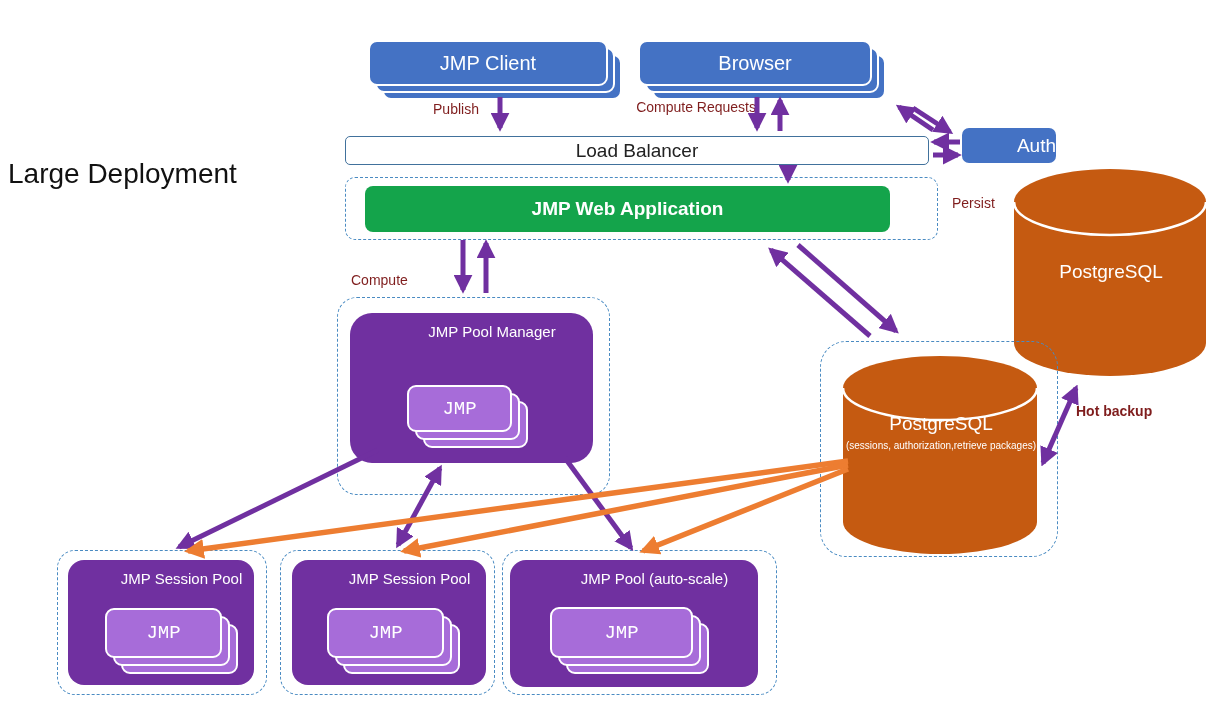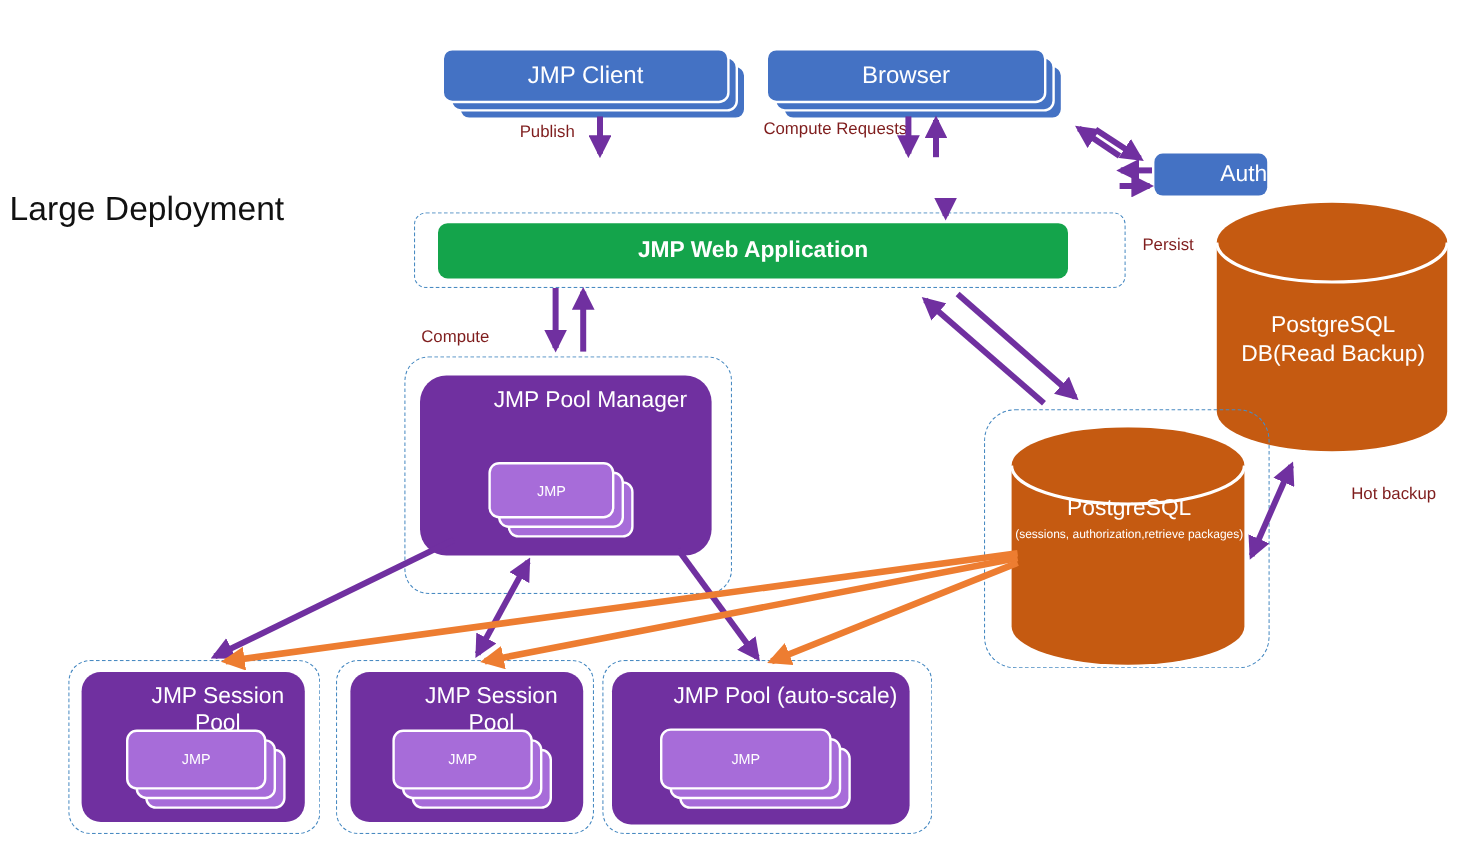--- a/index.html
+++ b/index.html
@@ -10,35 +10,35 @@
   
   .lbl{position:absolute; color:#7f1d1d; font-size:14px; white-space:nowrap;}
   .title{position:absolute; left:8px; top:158px; font-size:28px; color:#111; white-space:nowrap;}
 
   
   .stack{position:absolute;}
   .stack .layer{position:absolute; border-radius:9px; box-sizing:border-box; border:2.5px solid #fff;}
   .stack.blue .layer{background:#4472C4;}
   .stack.lilac .layer{background:#A76CD9;}
   .stack .front{display:flex; align-items:center; justify-content:center; color:#fff; font-size:20px;}
-  .stack.lilac .front{font-size:12px;}
+  .stack.lilac .front{font-size:19px;font-family:Liberation Mono, monospace;}
 
   
   .lb-box{position:absolute; left:345px; top:136px; width:584px; height:29px; background:#fff;
           border:1.5px solid #41719C; border-radius:5px; box-sizing:border-box;
           display:flex; align-items:center; justify-content:center; font-size:19px; color:#222;}
   .auth-box{position:absolute; left:962px; top:128px; width:94px; height:35px; background:#4472C4;
           border-radius:7px; display:flex; align-items:center; justify-content:flex-end; color:#fff; font-size:19px;}
   .green-box{position:absolute; left:365px; top:186px; width:525px; height:46px; background:#14A44B;
           border-radius:8px; display:flex; align-items:center; justify-content:center; color:#fff; font-size:19px;font-weight:bold;}
   .dashed{position:absolute; border:1.6px dashed #4A8BC2; box-sizing:border-box; background:transparent;}
 
   
   .pbox{position:absolute; background:#7030A0; color:#fff; box-sizing:border-box; text-align:center;}
-  .pbox .ptitle{margin-top:10px; font-size:19px;margin-left:41px;}
+  .pbox .ptitle{margin-top:10px; font-size:15px;margin-left:41px;}
 
   .dbtext{position:absolute; color:#fff; text-align:center;}
   .dbtext .big{font-size:19px; line-height:24px;}
   .dbtext .small{font-size:10px; line-height:19px;}
 
   svg.overlay{position:absolute; left:0; top:0; width:1221px; height:720px; pointer-events:none;}
 </style>
 </head>
 <body>
 
@@ -58,20 +58,23 @@
     <div class="layer" style="left:14px; top:14px; width:234px; height:46px;"></div>
     <div class="layer" style="left:7px; top:7px; width:234px; height:46px;"></div>
     <div class="layer front" style="left:0; top:0; width:234px; height:46px;">
       <span>Browser</span>
     </div>
   </div>
 
   <div class="lbl" style="left:420px; top:101px; width:72px; text-align:center;">Publish</div>
   <div class="lbl" style="left:606px; top:99px; width:150px; text-align:right;">Compute Requests</div>
 
+  <div class="lb-box">
+    <span>Load Balancer</span>
+  </div>
 
   <div class="auth-box">
     <span>Auth</span>
   </div>
 
   <div class="dashed" style="left:345px; top:177px; width:593px; height:63px; border-radius:10px;"></div>
   <div class="green-box">
     <span>JMP Web Application</span>
   </div>
   <div class="lbl" style="left:952px; top:195px;">Persist</div>
@@ -89,34 +92,33 @@
     </div>
   </div>
 
   <svg class="abs" style="left:1013px; top:168px;" width="196" height="214">
     <path d="M1,34 V175 A96,33 0 0 0 193,175 V34" fill="#C55A11"></path>
     <ellipse cx="97" cy="34" rx="96" ry="33" fill="#C55A11"></ellipse>
     <path d="M1,34 A96,33 0 0 0 193,34" fill="none" stroke="#fff" stroke-width="2.6"></path>
   </svg>
   <div class="dbtext" style="left:1018px; top:260px; width:186px;">
     <div class="big">PostgreSQL</div>
-    <div class="big">DB(Read Backup)</div>
   </div>
 
   <div class="dashed" style="left:820px; top:341px; width:238px; height:216px; border-radius:26px;"></div>
   <svg class="abs" style="left:842px; top:356px;" width="198" height="202">
     <path d="M1,32 V166 A97,32 0 0 0 195,166 V32" fill="#C55A11"></path>
     <ellipse cx="98" cy="32" rx="97" ry="32" fill="#C55A11"></ellipse>
     <path d="M1,32 A97,32 0 0 0 195,32" fill="none" stroke="#fff" stroke-width="2.6"></path>
   </svg>
   <div class="dbtext" style="left:845px; top:412px; width:192px;">
     <div class="big">PostgreSQL</div>
     <div class="small">(sessions, authorization,retrieve packages)</div>
   </div>
-  <div class="lbl" style="left:1126px; top:403px;">Hot backup</div>
+  <div class="lbl" style="left:1076px; top:403px;font-weight:bold;">Hot backup</div>
 
   <div class="dashed" style="left:57px; top:550px; width:210px; height:145px; border-radius:18px;"></div>
   <div class="pbox" style="left:68px; top:560px; width:186px; height:125px; border-radius:16px;">
     <div class="ptitle">JMP Session Pool</div>
   </div>
   <div class="stack lilac" style="left:105px; top:608px;">
     <div class="layer" style="left:16px; top:16px; width:117px; height:50px;"></div>
     <div class="layer" style="left:8px; top:8px; width:117px; height:50px;"></div>
     <div class="layer front" style="left:0; top:0; width:117px; height:50px;">
       <span>JMP</span>

